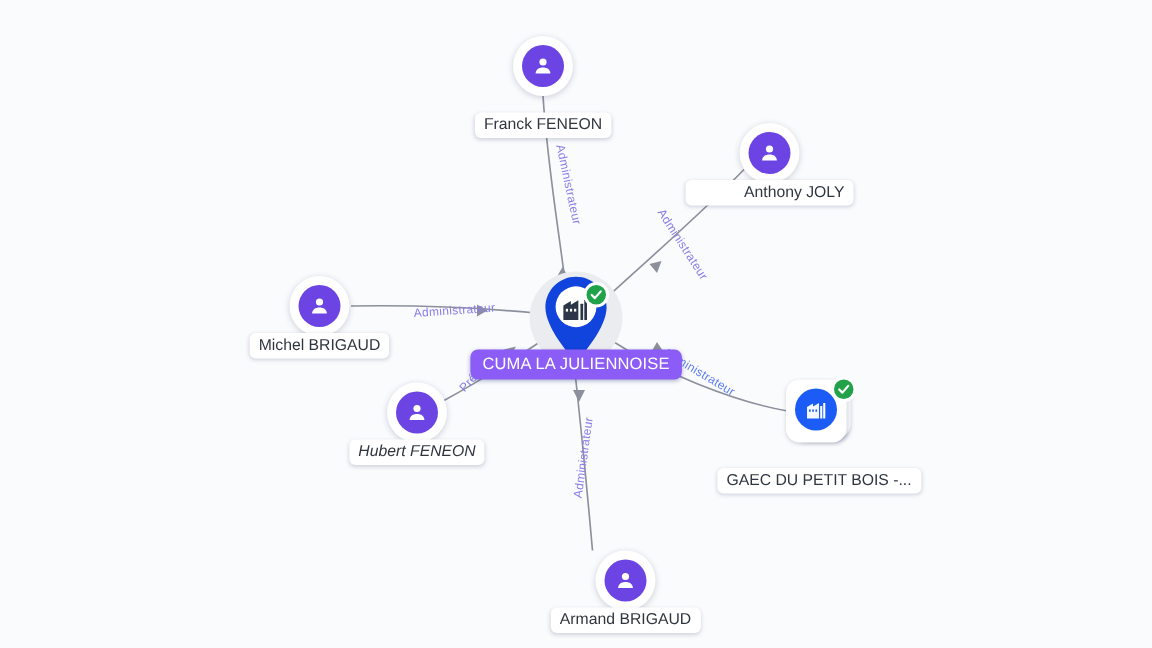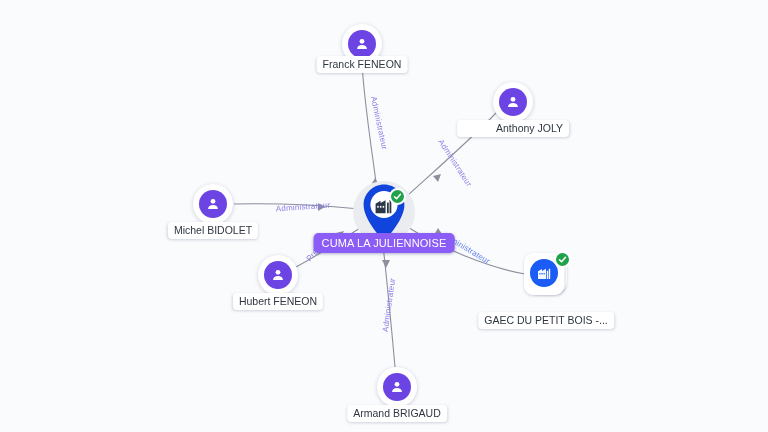--- a/index.html
+++ b/index.html
@@ -201,21 +201,21 @@
 
   <div class="node" style="left:362px; top:44px; width:40px;">
     <div class="person-ring">
       <div class="person-disc">
         <svg class="person-glyph" viewBox="0 0 24 24" fill="#ffffff">
           <circle cx="12" cy="8" r="3.6"></circle>
           <path d="M4.6 19.6c0-4 3.3-6.1 7.4-6.1s7.4 2.1 7.4 6.1z"></path>
         </svg>
       </div>
     </div>
-    <div class="node-caption" style="top:32px;">Franck FENEON</div>
+    <div class="node-caption" style="top:51px;">Franck FENEON</div>
   </div>
 
   <div class="node" style="left:513px; top:102px; width:40px;">
     <div class="person-ring">
       <div class="person-disc">
         <svg class="person-glyph" viewBox="0 0 24 24" fill="#ffffff">
           <circle cx="12" cy="8" r="3.6"></circle>
           <path d="M4.6 19.6c0-4 3.3-6.1 7.4-6.1s7.4 2.1 7.4 6.1z"></path>
         </svg>
       </div>
@@ -225,36 +225,36 @@
 
   <div class="node" style="left:213px; top:204px; width:40px;">
     <div class="person-ring">
       <div class="person-disc">
         <svg class="person-glyph" viewBox="0 0 24 24" fill="#ffffff">
           <circle cx="12" cy="8" r="3.6"></circle>
           <path d="M4.6 19.6c0-4 3.3-6.1 7.4-6.1s7.4 2.1 7.4 6.1z"></path>
         </svg>
       </div>
     </div>
-    <div class="node-caption" style="top:38px;">Michel BIDOLET</div>
+    <div class="node-caption" style="top:38px;">Michel BRIGAUD</div>
   </div>
 
   <div class="node" style="left:278px; top:275px; width:40px;">
     <div class="person-ring">
       <div class="person-disc">
         <svg class="person-glyph" viewBox="0 0 24 24" fill="#ffffff">
           <circle cx="12" cy="8" r="3.6"></circle>
           <path d="M4.6 19.6c0-4 3.3-6.1 7.4-6.1s7.4 2.1 7.4 6.1z"></path>
         </svg>
       </div>
     </div>
-    <div class="node-caption" style="top:38px;">Hubert FENEON</div>
-  </div>
-
-  <div class="node" style="left:397px; top:387px; width:40px;text-align:center;">
+    <div class="node-caption" style="top:38px;font-style:italic;">Hubert FENEON</div>
+  </div>
+
+  <div class="node" style="left:417px; top:387px; width:40px;text-align:center;">
     <div class="person-ring">
       <div class="person-disc">
         <svg class="person-glyph" viewBox="0 0 24 24" fill="#ffffff">
           <circle cx="12" cy="8" r="3.6"></circle>
           <path d="M4.6 19.6c0-4 3.3-6.1 7.4-6.1s7.4 2.1 7.4 6.1z"></path>
         </svg>
       </div>
     </div>
     <div class="node-caption" style="top:38px;">Armand BRIGAUD</div>
   </div>

